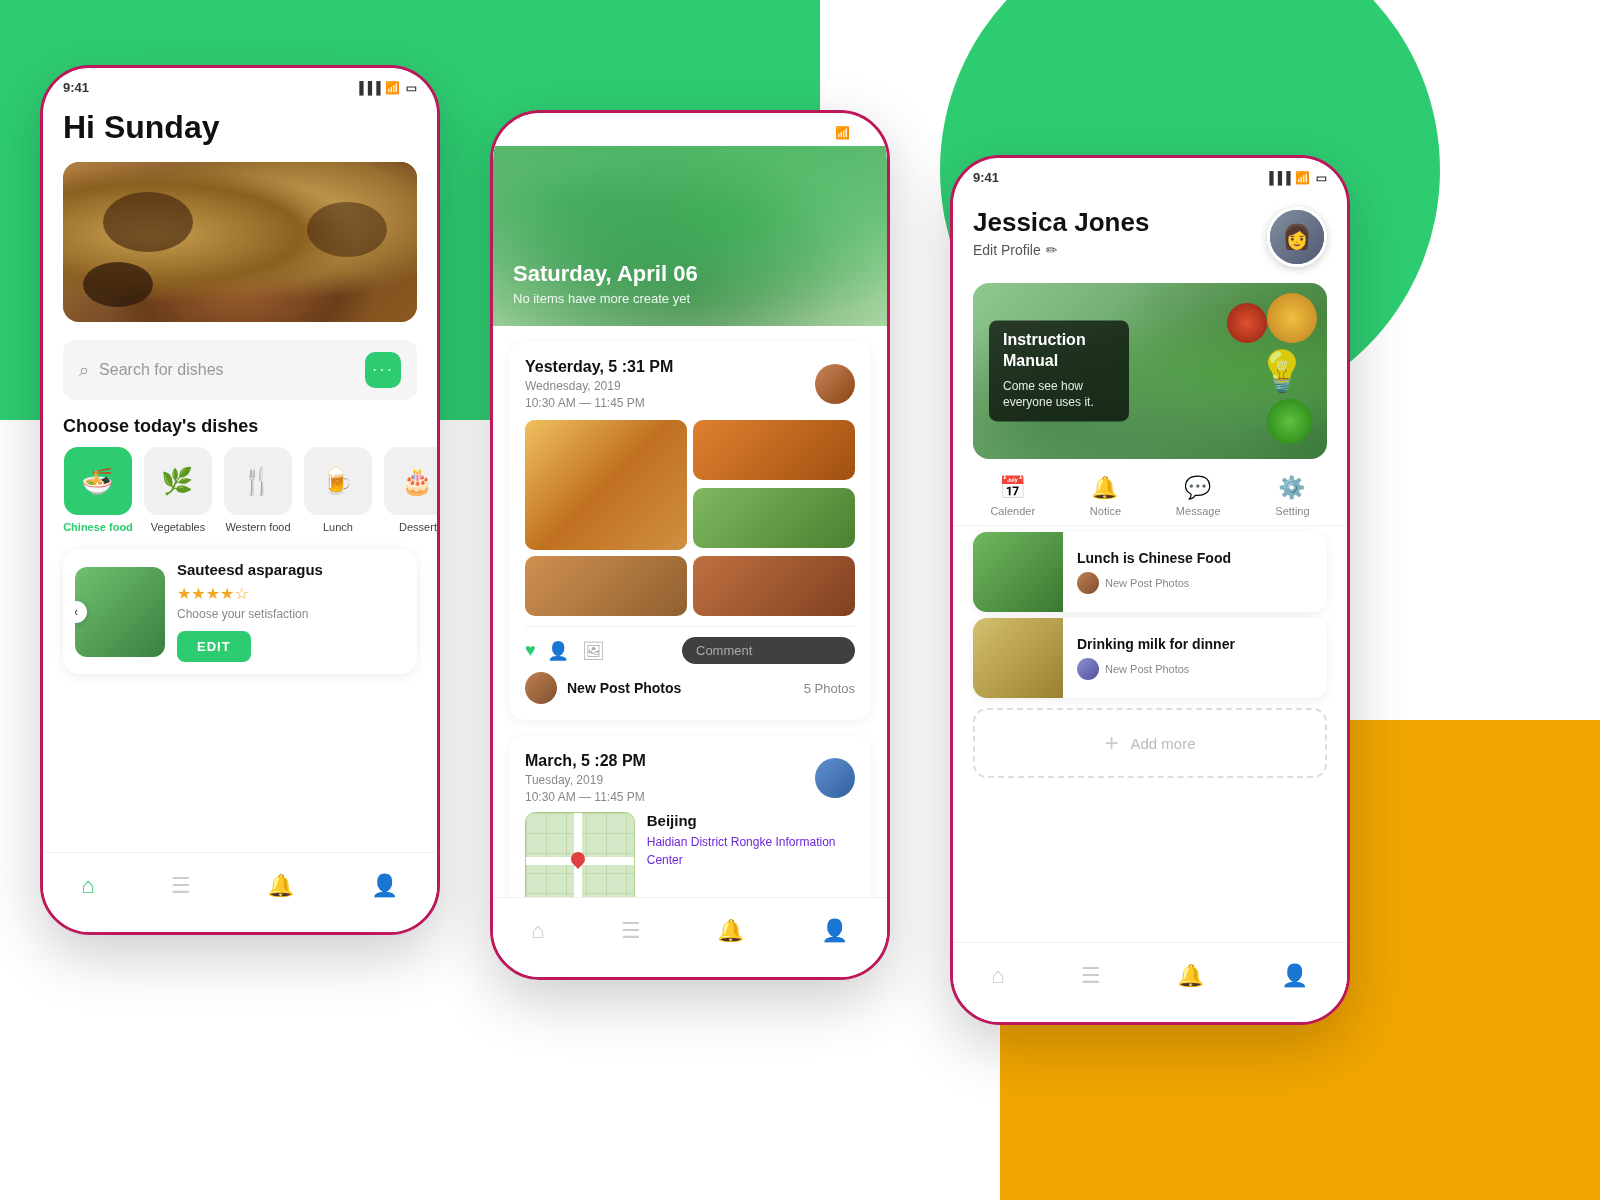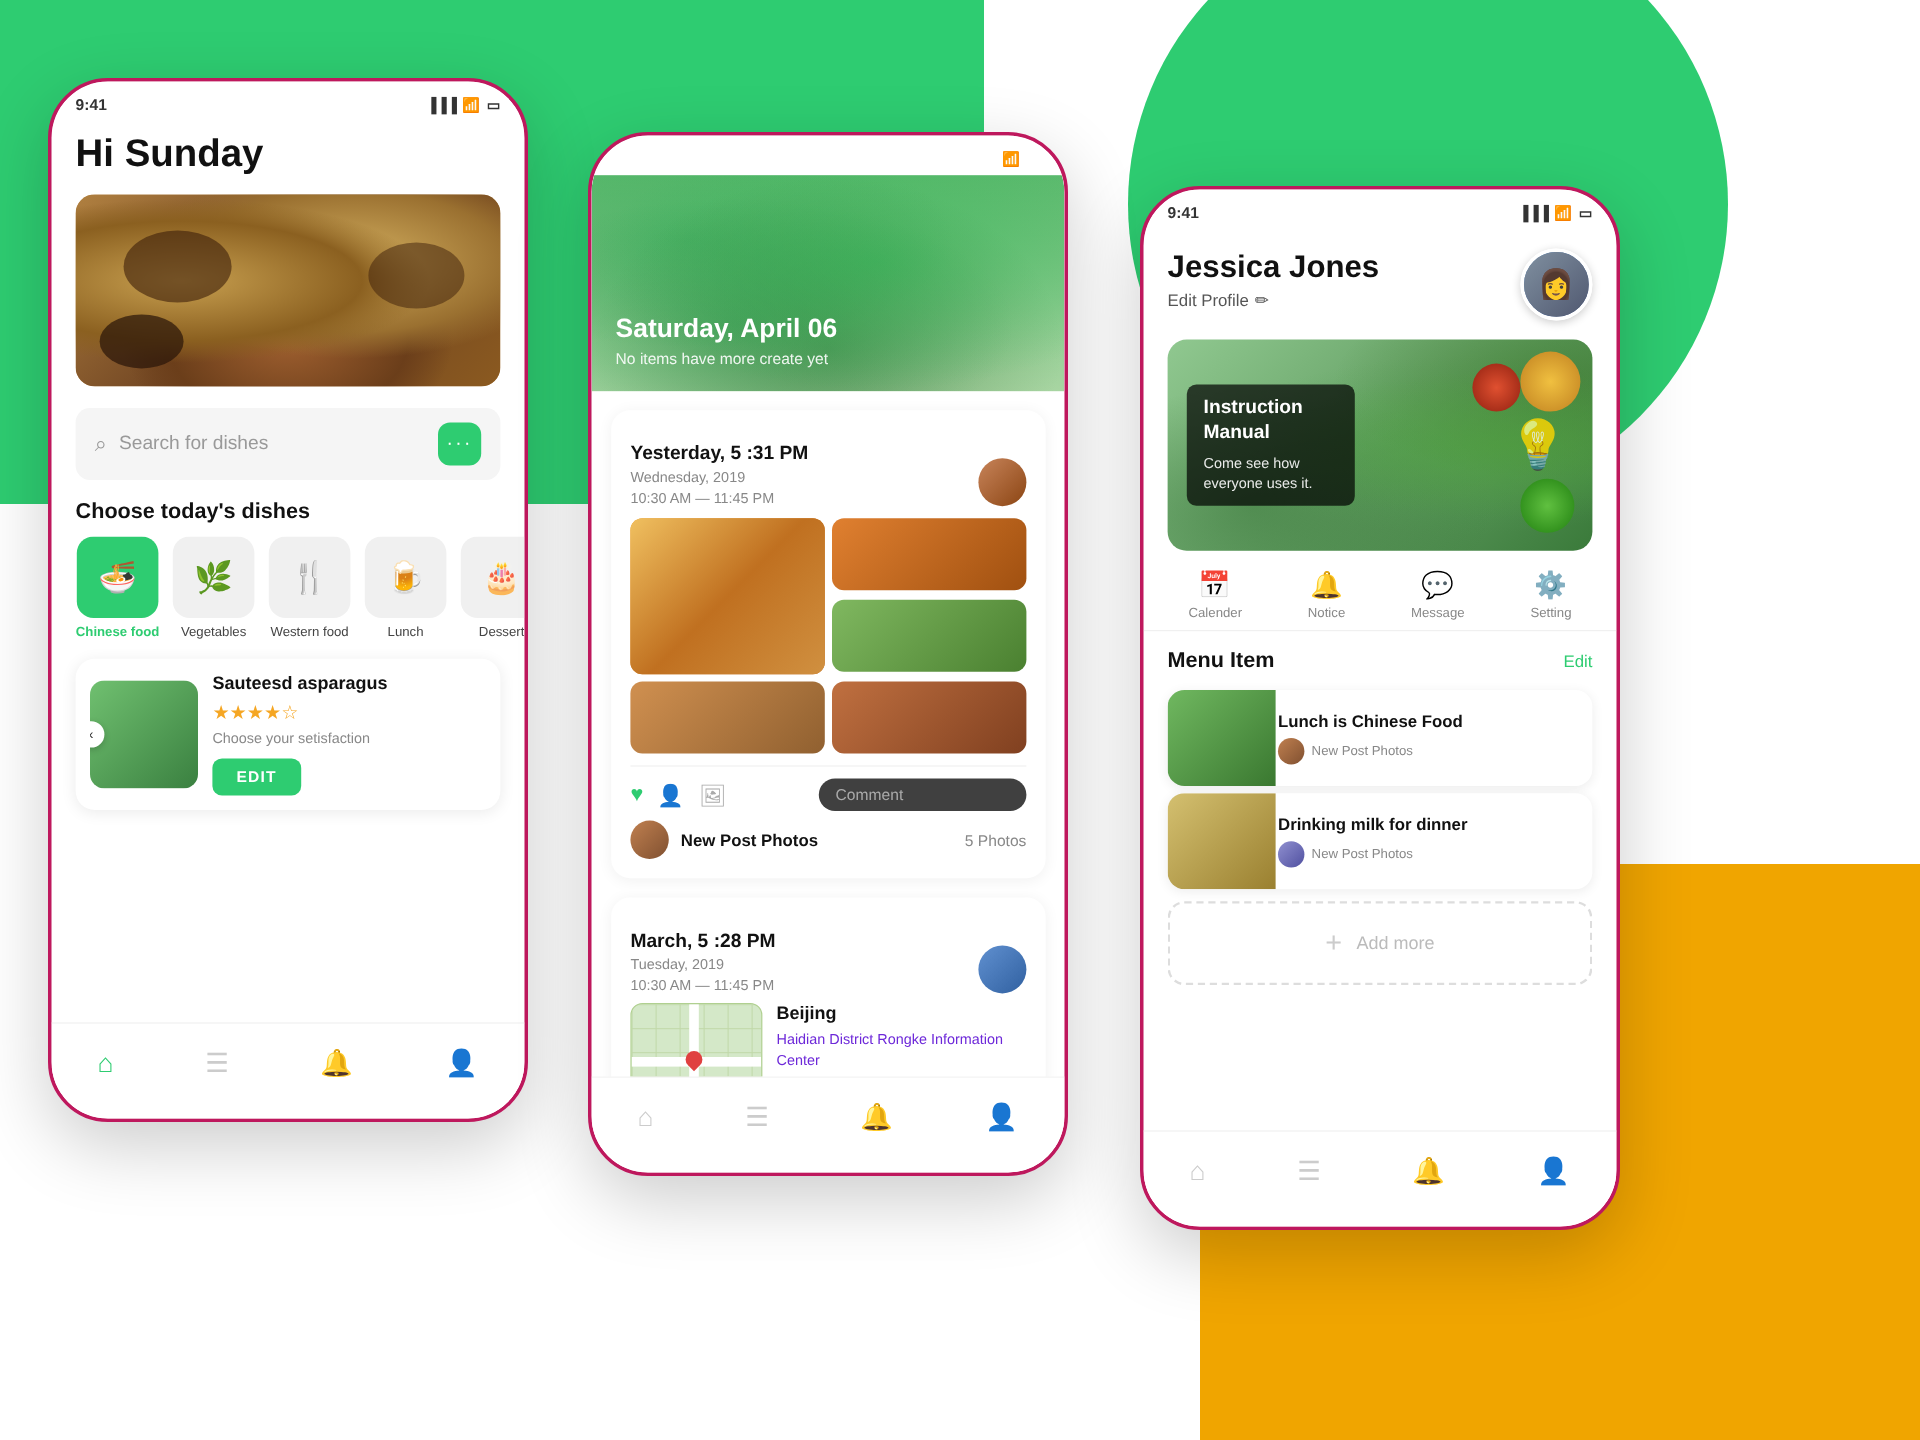--- a/index.html
+++ b/index.html
@@ -321,23 +321,22 @@
       background: #fff;
       margin: 16px 16px;
       border-radius: 16px;
       box-shadow: 0 2px 12px rgba(0,0,0,0.06);
       overflow: hidden;
       padding: 16px;
     }
     .post-header {
       display: flex;
       justify-content: space-between;
-      align-items: flex-end;
+      align-items: center;
       margin-bottom: 8px;
-      margin-top: 12px;
     }
     .post-title {
       font-size: 16px;
       font-weight: 700;
       color: #111;
     }
     .post-meta {
       font-size: 12px;
       color: #888;
       margin-top: 3px;
@@ -591,21 +590,21 @@
       flex-shrink: 0;
     }
     .menu-item-img-1 {
       background: linear-gradient(135deg, #80c880, #3a8a3a);
     }
     .menu-item-img-2 {
       background: linear-gradient(135deg, #d4c080, #a08030);
     }
     .menu-item-info {
       flex: 1;
-      padding: 10px 2px;
+      padding: 10px 14px;
     }
     .menu-item-title {
       font-size: 14px;
       font-weight: 600;
       color: #111;
       margin-bottom: 6px;
     }
     .menu-item-sub-row {
       display: flex;
       align-items: center;
@@ -923,24 +922,20 @@
       <div class="p3-tab-item">
         <span class="p3-tab-icon">💬</span>
         <span class="p3-tab-label">Message</span>
       </div>
       <div class="p3-tab-item">
         <span class="p3-tab-icon">⚙️</span>
         <span class="p3-tab-label">Setting</span>
       </div>
     </div>
 
-    <div class="p3-menu-section">
-      <span class="p3-menu-title">Menu Item</span>
-      <span class="p3-menu-edit">Edit</span>
-    </div>
 
     <div class="menu-item-card">
       <div class="menu-item-img menu-item-img-1">
         <div style="width:100%;height:100%;background:linear-gradient(135deg,#70b860,#3a7830);"></div>
       </div>
       <div class="menu-item-info">
         <div class="menu-item-title">Lunch is Chinese Food</div>
         <div class="menu-item-sub-row">
           <div class="menu-item-avatar"></div>
           <span class="menu-item-new-post">New Post Photos</span>

